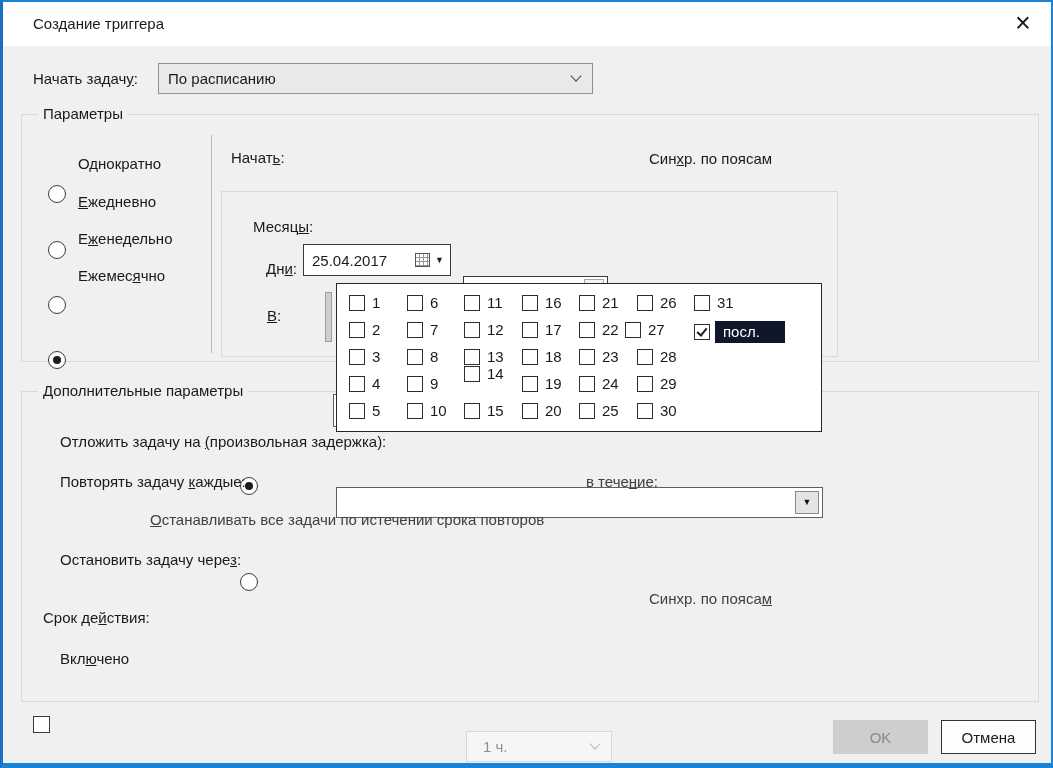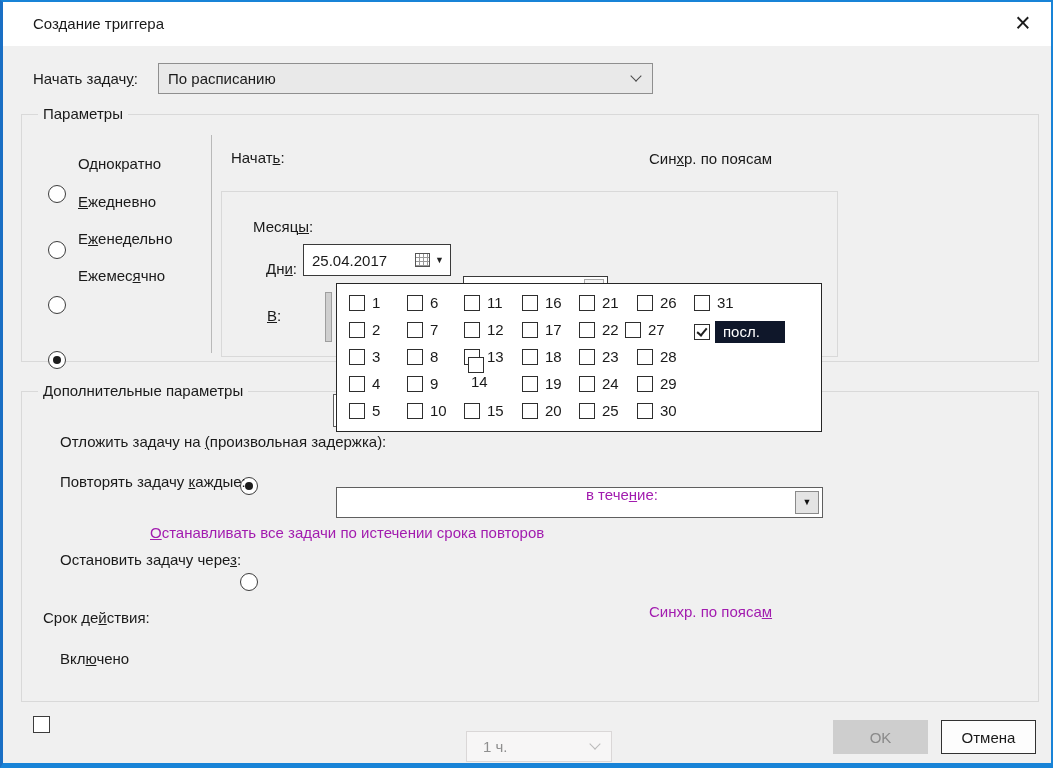--- a/index.html
+++ b/index.html
@@ -9,21 +9,21 @@
     position:relative;width:1053px;height:768px;background:#f0f0f0;overflow:hidden;
     border-top:2px solid #1883d7;border-right:2px solid #1883d7;
     border-left:3px solid #1a6fc4;border-bottom:5px solid #1883d7;
   }
   .abs{position:absolute;}
   #titlebar{left:0;top:0;right:0;height:44px;background:#ffffff;}
   #title{left:30px;top:0;height:44px;line-height:44px;font-size:15px;color:#1a1a1a;}
   #close{right:12px;top:7px;width:32px;height:30px;font-size:27px;font-weight:300;
     color:#1a1a1a;text-align:center;line-height:28px;cursor:default;}
   .lbl{font-size:15px;color:#1a1a1a;white-space:nowrap;}
-  .lbl.dis{color:#a21caf;margin-top:13px;}
+  .lbl.dis{color:#404040;}
   
   .group{border:1px solid #d9d9d9;}
   .legend{position:absolute;left:16px;top:-10px;background:#f0f0f0;padding:0 5px;font-size:15px;color:#1a1a1a;white-space:nowrap;}
   
   .combo{background:#e9e9e9;border:1px solid #8f8f8f;font-size:15px;color:#1a1a1a;
     display:flex;align-items:center;padding:0 30px 0 9px;position:relative;}
   .chev{position:absolute;right:12px;top:50%;width:8px;height:8px;margin-top:-7px;
     border-right:1px solid #4a4a4a;border-bottom:1px solid #4a4a4a;transform:rotate(45deg);}
   .combo.dis{background:#f7f6f6;border-color:#dad7d7;color:#8f8f8f;}
   .combo.dis .chev{border-color:#b9b9b9;}
@@ -68,21 +68,21 @@
 </head>
 <body>
 
 <div id="win">
 
   <div class="abs" id="titlebar"></div>
   <div class="abs" id="title">Создание триггера</div>
   <div class="abs" id="close">×</div>
 
   <div class="abs lbl" style="left:30px;top:68px;">Начать задач<u>у</u>:</div>
-  <div class="abs combo" style="left:155px;top:61px;width:495px;height:31px;">
+  <div class="abs combo" style="left:155px;top:61px;width:435px;height:31px;">
     <span>По расписанию</span>
     <span class="chev"></span>
   </div>
 
   <div class="abs group" style="left:18px;top:112px;width:1018px;height:248px;">
     <span class="legend">Параметры</span>
   </div>
   <div id="radios">
       <div class="abs radio" style="left: 45px; top: 152px;"></div>
       <div class="abs lbl" style="left: 75px; top: 153px;">Однократно</div>
@@ -180,21 +180,21 @@
         <span class="daylbl">11</span>
       </div>
       <div class="daycell" style="left: 127px; top: 37px;">
         <span class="daycb"></span>
         <span class="daylbl">12</span>
       </div>
       <div class="daycell" style="left: 127px; top: 64px;">
         <span class="daycb"></span>
         <span class="daylbl">13</span>
       </div>
-      <div class="daycell" style="left: 127px; top: 73px; flex-direction: column;">
+      <div class="daycell" style="left: 127px; top: 81px;">
         <span class="daycb"></span>
         <span class="daylbl">14</span>
       </div>
       <div class="daycell" style="left: 127px; top: 118px;">
         <span class="daycb"></span>
         <span class="daylbl">15</span>
       </div>
       <div class="daycell" style="left: 185px; top: 10px;">
         <span class="daycb"></span>
         <span class="daylbl">16</span>

